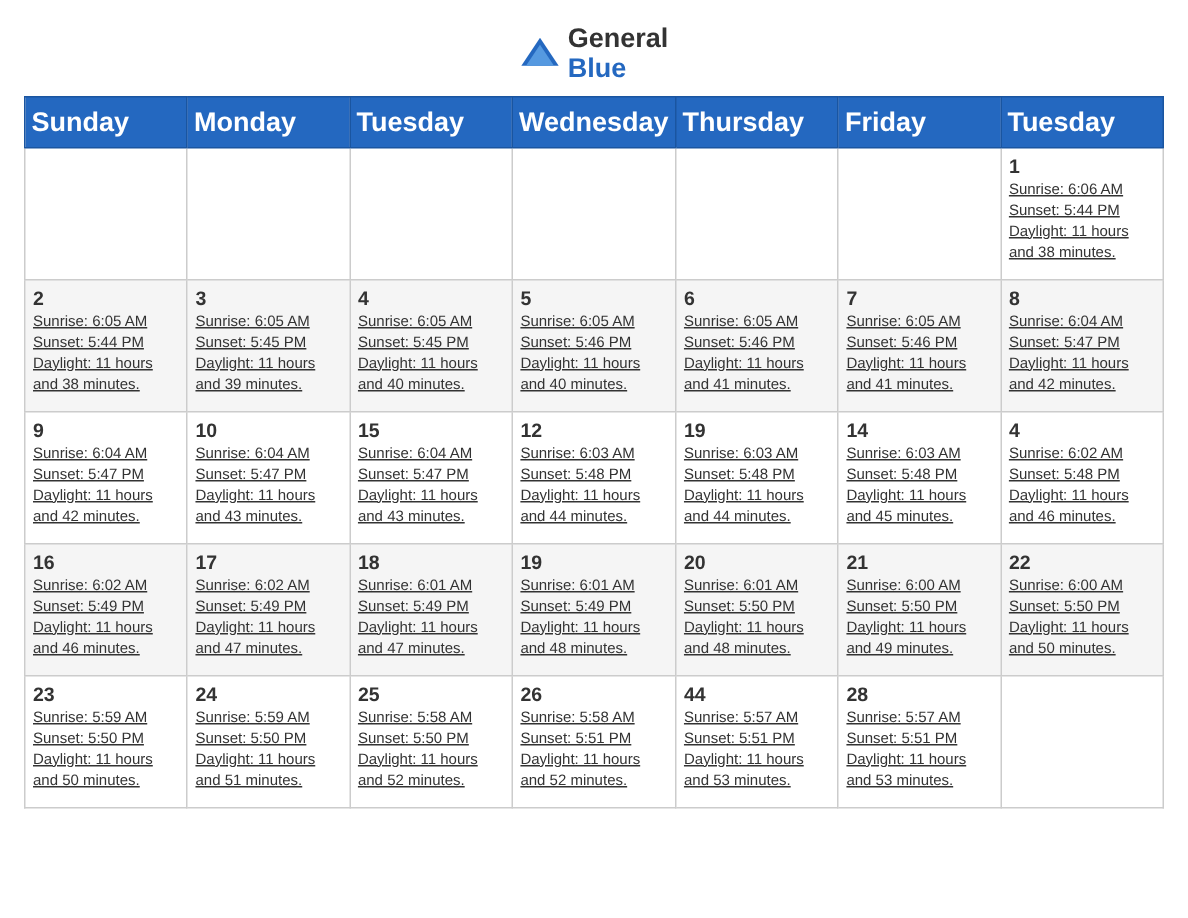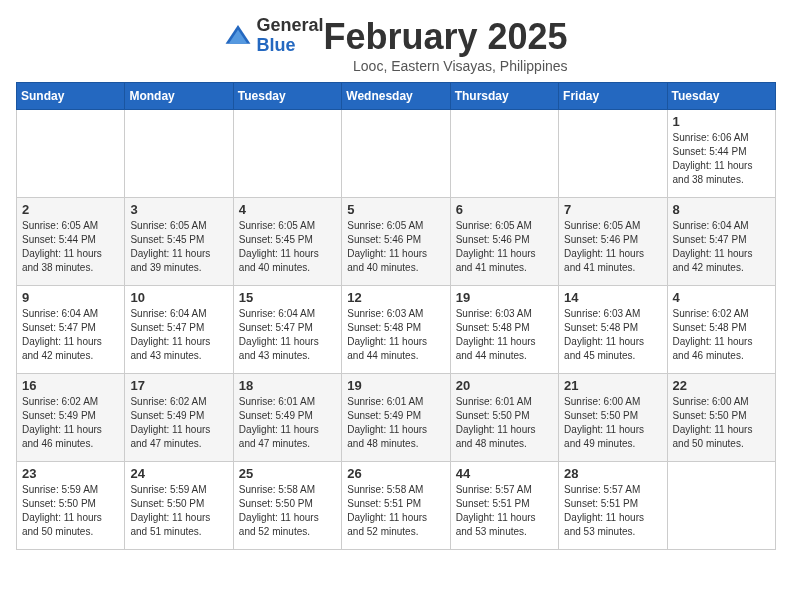--- a/index.html
+++ b/index.html
@@ -45,21 +45,21 @@
       color: #555;
     }
     .calendar {
       width: 100%;
       border-collapse: collapse;
       border: 1px solid #ccc;
     }
     .calendar th {
       background-color: #2468c0;
       color: #fff;
-      font-size: 12px;
+      font-size: 18px;
       font-weight: bold;
       padding: 6px 4px;
       text-align: left;
       border: 1px solid #1a55a0;
     }
     .calendar td {
       vertical-align: top;
       border: 1px solid #ccc;
       padding: 4px 5px;
       width: 108px;
@@ -75,43 +75,40 @@
     .day-number {
       font-size: 13px;
       font-weight: bold;
       display: block;
       margin-bottom: 2px;
     }
     .day-info {
       font-size: 10px;
       color: #333;
       line-height: 1.4;
+      text-decoration: underline;
     }
     .empty-cell {
       background: #fff !important;
     }
   </style>
 </head>
 <body>
 
 <div class="header">
   <div class="logo">
     <svg class="logo-icon" viewBox="0 0 36 36" xmlns="http://www.w3.org/2000/svg">
       <polygon points="18,4 34,28 2,28" fill="#2468c0"></polygon>
       <polygon points="18,10 30,28 6,28" fill="#5599e0"></polygon>
     </svg>
     <div class="logo-text">
       <span class="logo-general">General</span><br>
       <span class="logo-blue">Blue</span>
     </div>
   </div>
-  <div class="title-block">
-    <div class="month-title">February 2025</div>
-    <div class="location">Looc, Eastern Visayas, Philippines</div>
-  </div>
 </div>
 
 <table class="calendar">
   <thead>
     <tr>
     <th>Sunday</th>
         <th>Monday</th>
         <th>Tuesday</th>
         <th>Wednesday</th>
         <th>Thursday</th>

